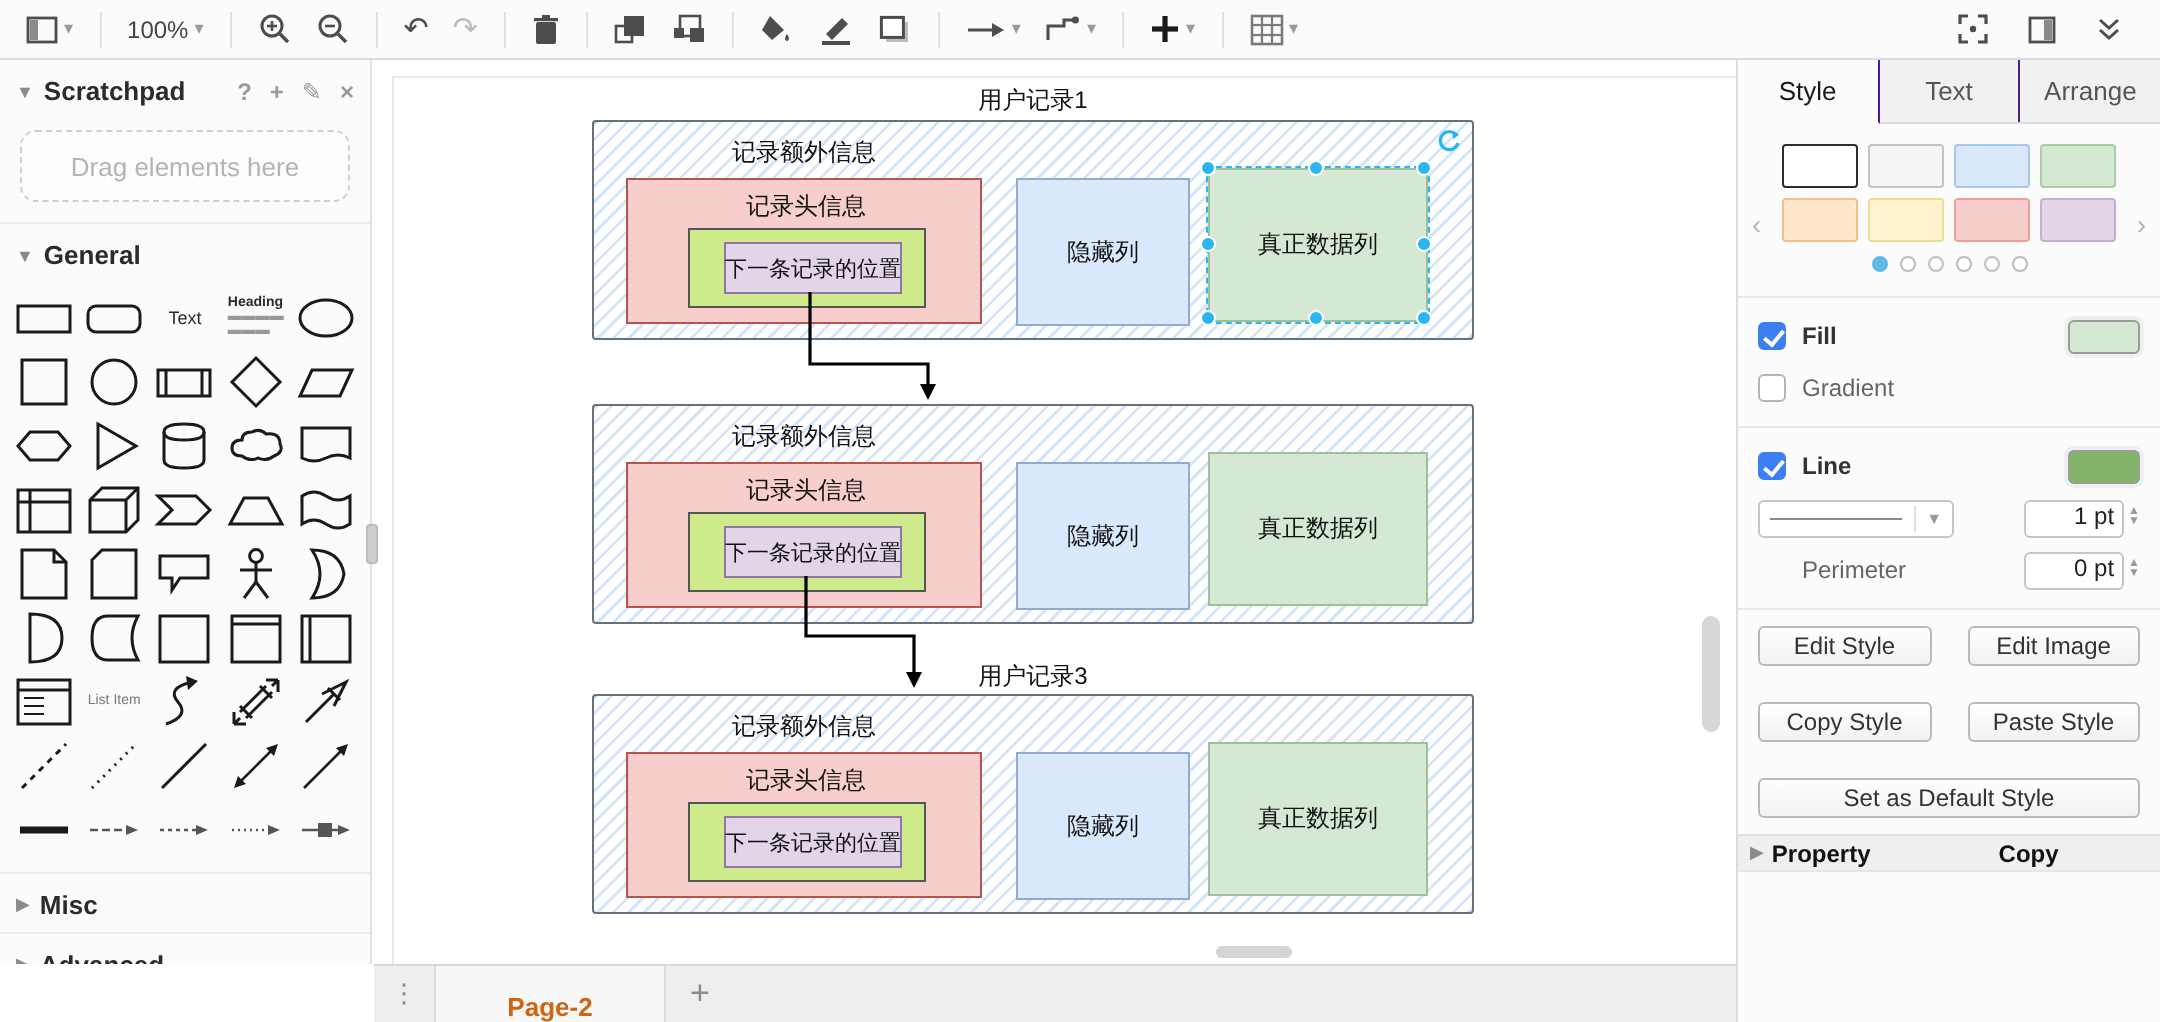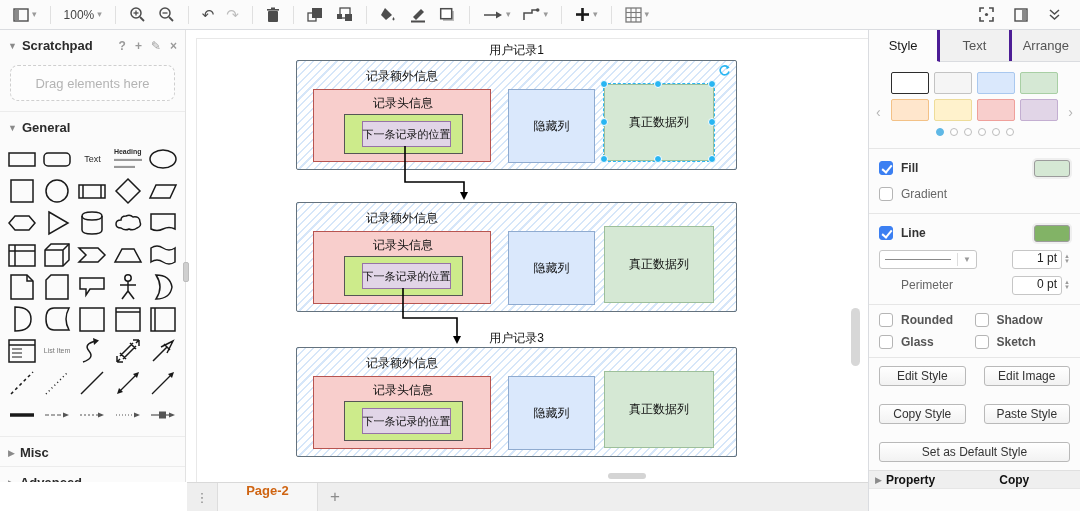--- a/index.html
+++ b/index.html
@@ -51,27 +51,27 @@
   .record.selected .databox { outline:1px dashed #29b6f2; outline-offset:0px; }
   .handle { position:absolute; width:8px; height:8px; border-radius:50%; background:#29b6f2; border:1px solid #fff; z-index:4; }
   .rotate-handle { position:absolute; right:5px; top:3px; color:#29b6f2; z-index:4; }
   .v-scroll { position:absolute; right:8px; top:278px; width:9px; height:58px; background:#c9c9c9; border-radius:5px; opacity:.75; }
   .h-scroll { position:absolute; left:421px; top:443px; width:38px; height:6px; background:#d4d4d4; border-radius:3px; }
   .arrow-layer { position:absolute; left:0; top:0; pointer-events:none; }
 
   
   .footerbar { position:absolute; left:187px; top:482px; width:681px; height:29px; background:#eeeeee; border-top:1px solid #d9d9d9; display:flex; align-items:stretch; }
   .fb-dots { width:30px; display:flex; align-items:center; justify-content:center; color:#8b8b8b; font-size:13px; letter-spacing:0; }
-  .page-tab { width:101px; background:#f7f7f7; border-left:1px solid #dddddd; border-right:1px solid #dddddd; display:flex; align-items:flex-start; justify-content:center; color:#cf6412; font-weight:bold; font-size:13px; }
+  .page-tab { width:116px; background:#f7f7f7; border-left:1px solid #dddddd; border-right:1px solid #dddddd; display:flex; align-items:flex-end; justify-content:center; color:#cf6412; font-weight:bold; font-size:13px; }
   .add-page { width:34px; display:flex; align-items:center; justify-content:center; color:#8b8b8b; font-size:17px; }
 
   
   .format { position:absolute; left:868px; top:30px; width:212px; height:481px; background:#fcfcfc; border-left:1px solid #dadce0; }
   .fmt-tabs { display:flex; height:32px; background:#f1f1f1; border-bottom:1px solid #dadce0; }
-  .fmt-tab { flex:1; display:flex; align-items:center; justify-content:center; font-size:13px; color:#555; border-right:3px solid #4c1d95; background:#f1f1f1; }
+  .fmt-tab { flex:1; display:flex; align-items:center; justify-content:center; font-size:13px; color:#555; border-right:1px solid #4c1d95; background:#f1f1f1; }
   .fmt-tab.active { background:#fcfcfc; color:#1a1a1a; border-bottom:1px solid #fcfcfc; margin-bottom:-1px; }
   .carousel { position:relative; padding:10px 22px 4px 22px; }
   .car-arrow { position:absolute; top:42px; font-size:14px; color:#b5b5b5; }
   .car-left { left:7px; } .car-right { right:7px; }
   .swatch-grid { display:grid; grid-template-columns:repeat(4,1fr); gap:5px; }
   .swatch { height:22px; border-radius:2px; }
   .dots { display:flex; justify-content:center; gap:6px; padding:7px 0 8px 0; }
   .dot { width:8px; height:8px; border-radius:50%; border:1px solid #bdbdbd; background:#fff; }
   .dot.active { background:#5fb8e6; border-color:#5fb8e6; }
   .fmt-sec { border-top:1px solid #e6e6e6; padding:8px 10px; }
@@ -652,40 +652,20 @@
       <div class="fmt-row">
         <span class="fmt-label muted" style="margin-left:22px">Perimeter</span>
         <div class="spin">
           <span class="spin-box">0 pt</span>
           <span class="spin-arrows">▲<br>▼</span>
         </div>
       </div>
     </div>
 
 
-    <div class="fmt-sec">
-      <div class="tog-grid">
-        <div class="tog">
-            <span class="cb"></span>
-            <span class="fmt-label">Rounded</span>
-          </div>
-        <div class="tog">
-            <span class="cb"></span>
-            <span class="fmt-label">Shadow</span>
-          </div>
-        <div class="tog">
-            <span class="cb"></span>
-            <span class="fmt-label">Glass</span>
-          </div>
-        <div class="tog">
-            <span class="cb"></span>
-            <span class="fmt-label">Sketch</span>
-          </div>
-      </div>
-    </div>
 
     <div class="fmt-sec">
       <div class="btn-grid">
         <div class="fbtn">Edit Style</div>
         <div class="fbtn">Edit Image</div>
         <div class="fbtn">Copy Style</div>
         <div class="fbtn">Paste Style</div>
         <div class="fbtn full">Set as Default Style</div>
       </div>
     </div>

